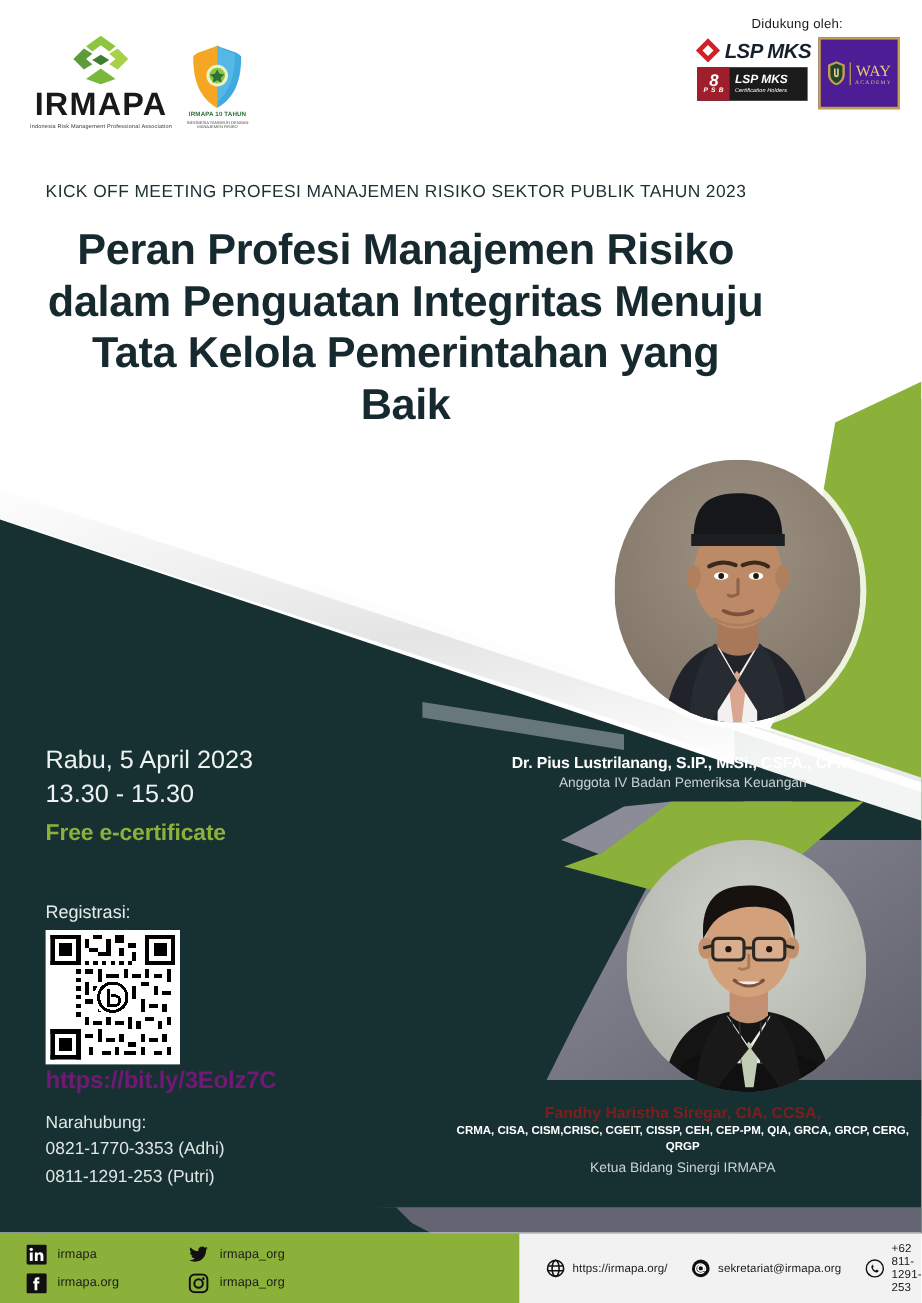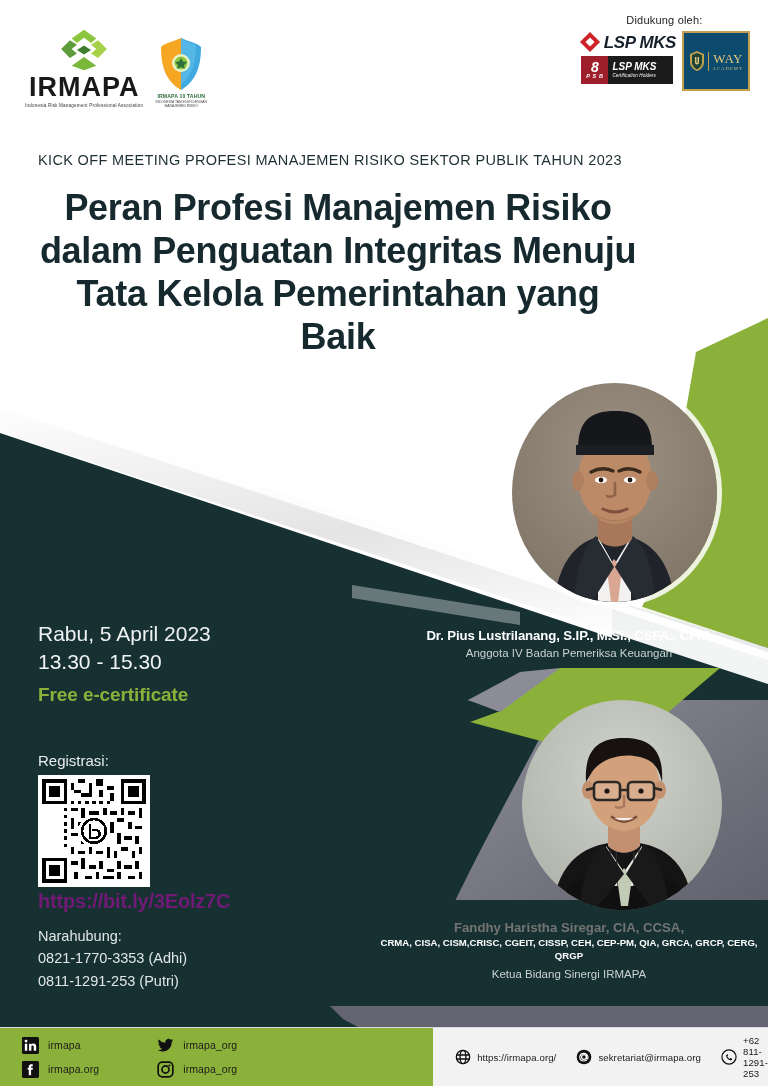--- a/index.html
+++ b/index.html
@@ -67,21 +67,21 @@
     align-items:center;justify-content:center;color:#fff;
   }
   .lsp-badge-8{font-size:14px;font-weight:bold;line-height:1;}
   .lsp-badge-psb{font-size:5.5px;font-weight:bold;letter-spacing:.6px;line-height:1;}
   .lsp-badge-right{
     display:flex;flex-direction:column;justify-content:center;padding-left:4px;color:#fff;
   }
   .lsp-badge-t1{font-size:10px;font-weight:bold;line-height:1.05;}
   .lsp-badge-t2{font-size:4.6px;line-height:1.1;letter-spacing:.1px;}
   .way-box{
-    width:64px;height:56px;background:#0c4a6e;border:2px solid #c2a14e;
+    width:64px;height:56px;background:#4c1d95;border:2px solid #c2a14e;
     display:flex;align-items:center;justify-content:center;gap:3px;
   }
   .way-shield{width:16px;height:22px;}
   .way-text{display:flex;flex-direction:column;align-items:center;border-left:1px solid #c2a14e;padding-left:4px;}
   .way-t1{font-family:"Liberation Serif",serif;font-size:13px;color:#e6c97a;line-height:1;letter-spacing:.3px;}
   .way-t2{font-family:"Liberation Serif",serif;font-size:4.6px;color:#d8bf82;letter-spacing:1.1px;margin-top:1px;}
 
   
   .title-wrap{position:absolute; left:38px; top:150px; width:600px; z-index:20;}
   .kicker{
@@ -122,21 +122,21 @@
     box-shadow:0 0 0 5px rgba(255,255,255,.85);
   }
   .photo2{
     position:absolute; left:522px; top:700px; width:200px; height:210px;
     border-radius:50%; overflow:hidden; z-index:18;
   }
   .sp1-block{position:absolute; left:378px; top:628px; width:382px; text-align:center; z-index:20;}
   .sp1-name{font-size:13.2px;font-weight:bold;color:#ffffff;letter-spacing:-.1px;}
   .sp1-role{font-size:11.5px;color:#c9d2d1;margin-top:4px;}
   .sp2-block{position:absolute; left:378px; top:920px; width:382px; text-align:center; z-index:20;}
-  .sp2-name{font-size:13.2px;font-weight:bold;color:#737373;}
+  .sp2-name{font-size:13.2px;font-weight:bold;color:#7f1d1d;}
   .sp2-certs{font-size:9.6px;font-weight:bold;color:#ffffff;line-height:1.32;margin-top:2px;}
   .sp2-role{font-size:11.5px;color:#c9d2d1;margin-top:6px;}
 
   
   .footer{
     position:absolute; left:0; bottom:0; width:768px; height:58px; z-index:25;
     display:flex;
   }
   .footer-green{
     width:458px;height:58px;background:#8cb13a;display:flex;align-items:center;

